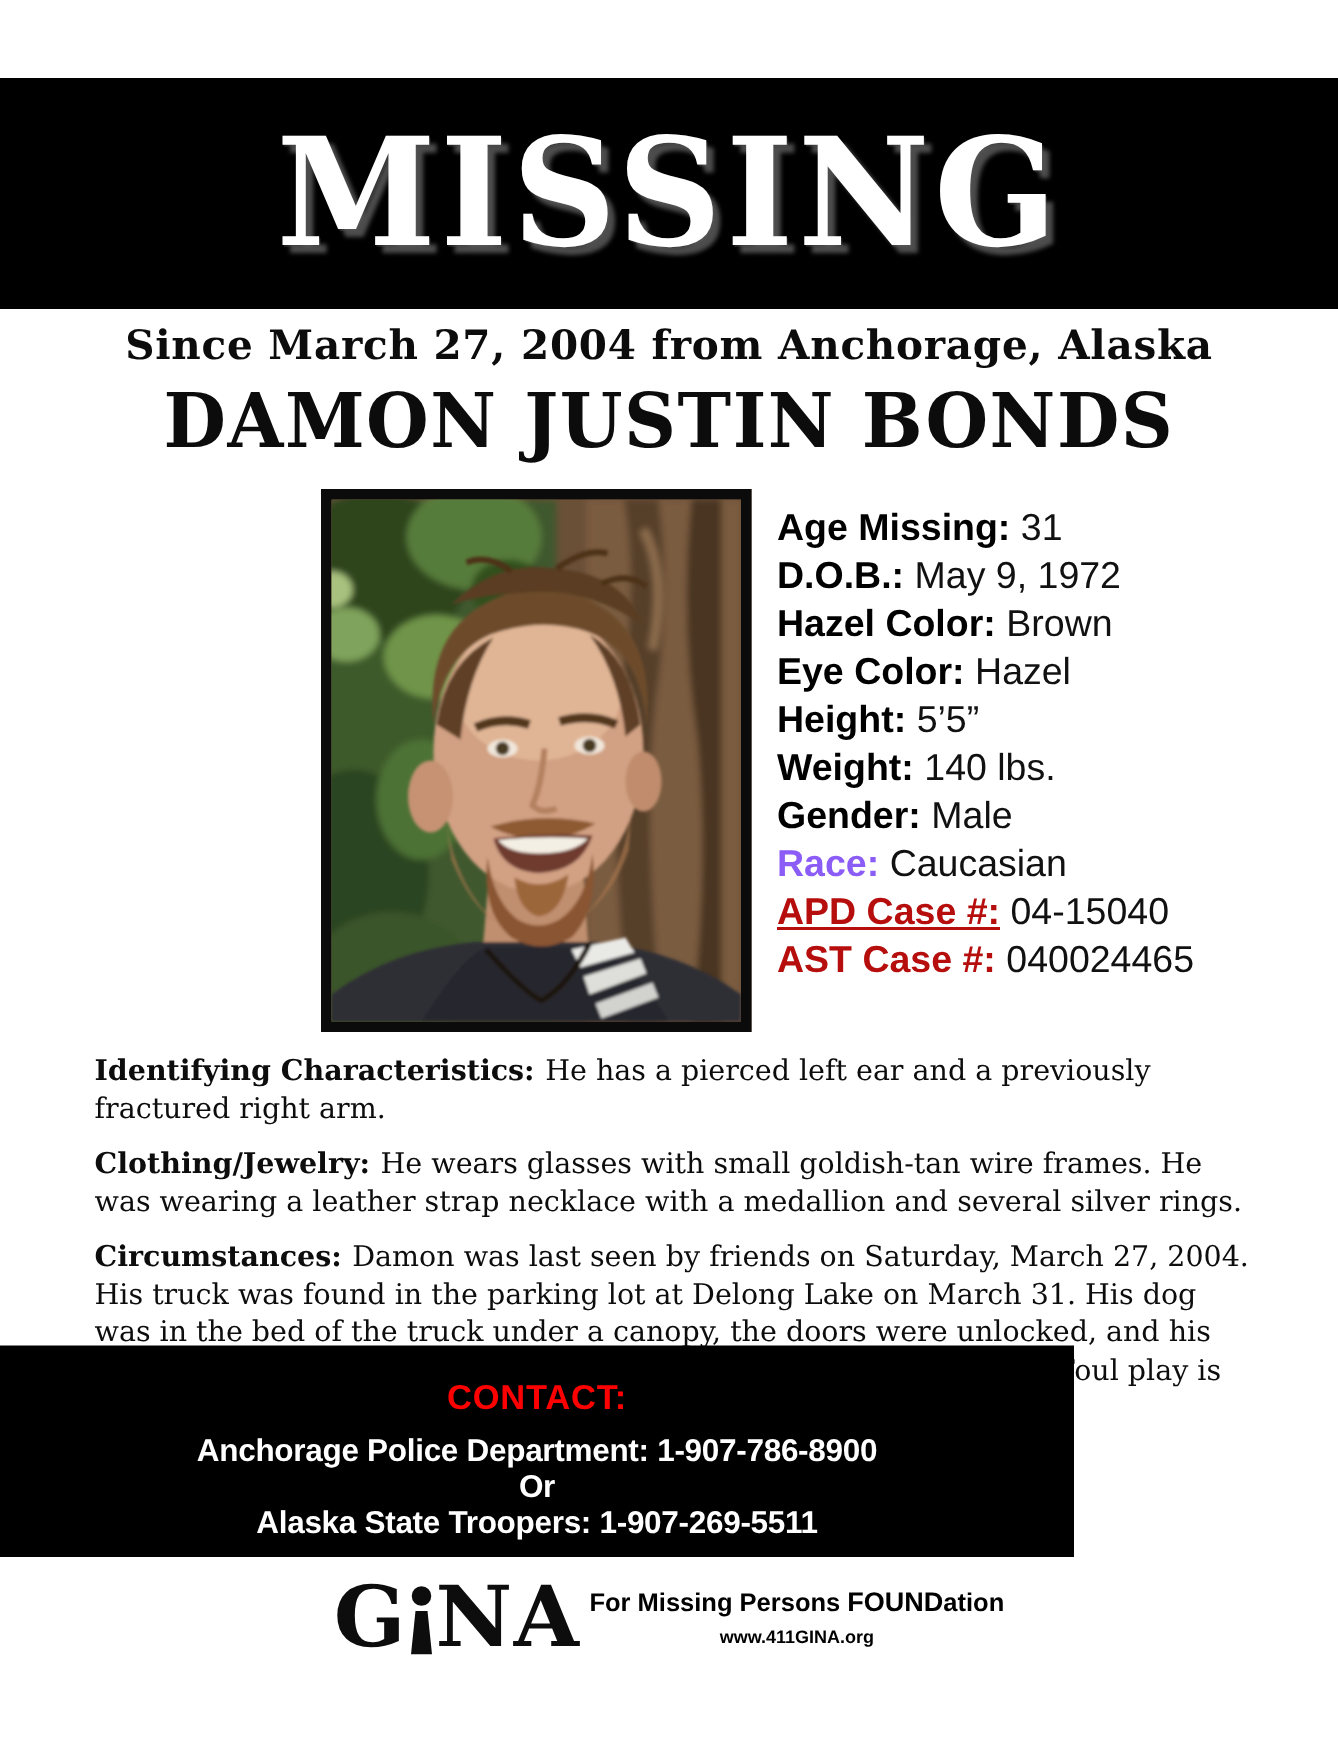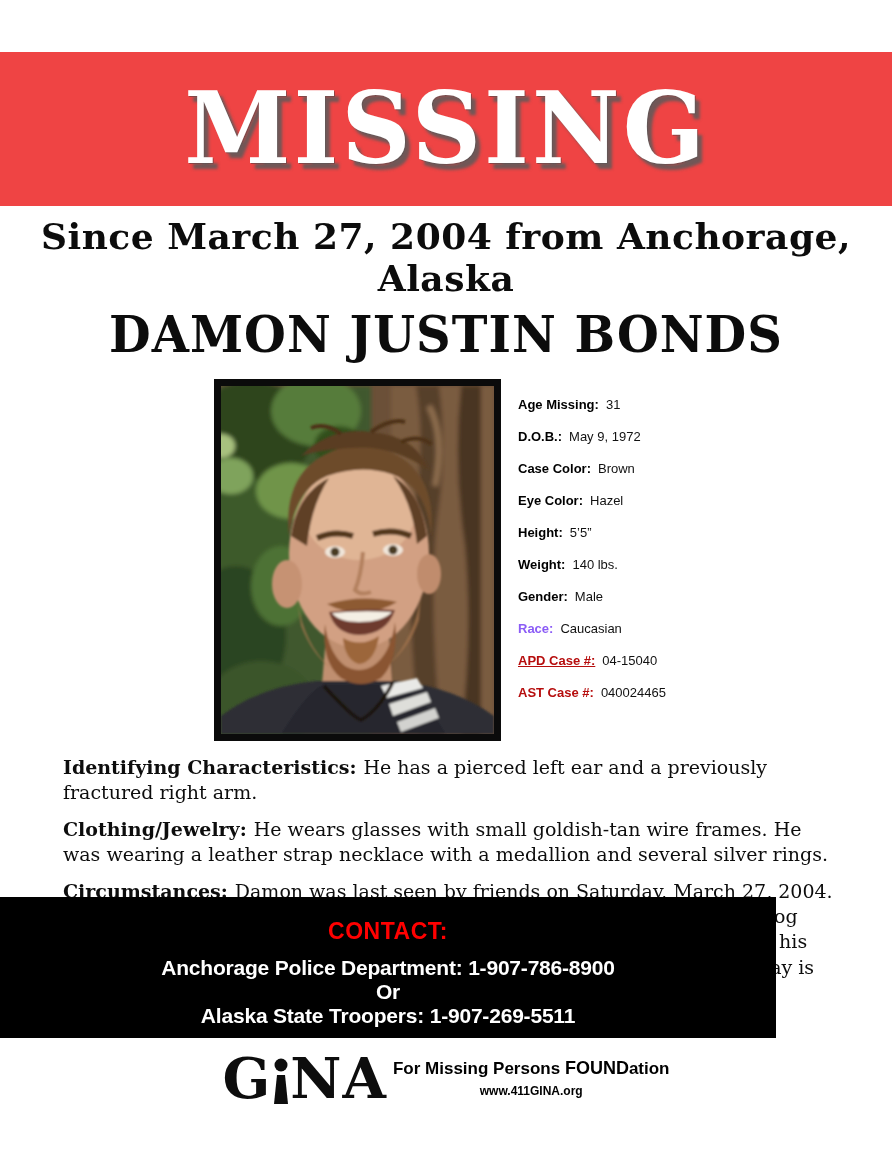--- a/index.html
+++ b/index.html
@@ -26,21 +26,21 @@
     letter-spacing: 3px;
     text-shadow: 5px 5px 3px rgba(90,90,90,0.85), 1px 1px 0 rgba(60,60,60,0.5);
     transform: scaleY(1.04);
   }
 
   
   .since-line {
     margin-top: 9px;
     text-align: center;
     font-weight: bold;
-    font-size: 36px;
+    font-size: 27px;
     color: #0c0c0c;
     letter-spacing: 0.5px;
   }
   .name-line {
     margin-top: 7px;
     text-align: center;
     font-weight: bold;
     font-size: 48px;
     color: #0c0c0c;
     letter-spacing: 1px;
@@ -59,42 +59,42 @@
     border: 7px solid #0b0b0b;
     background: #6a4f38;
     flex: 0 0 auto;
   }
   .photo-frame svg { display: block; width: 273px; height: 348px; }
 
   .details-col {
     margin-left: 17px;
     padding-top: 10px;
     font-family: "Liberation Sans", sans-serif;
-    font-size: 13px;
+    font-size: 25px;
   }
   .detail-row { height: 32px; line-height: 32px; white-space: nowrap; }
   .detail-label { font-weight: bold; color: #000000; }
   .detail-label.red { color: #b60d0d; }
   .detail-value { color: #111111; margin-left: 7px; }
 
   
   .sections {
     margin: 14px 58px 0 63px;
     font-size: 19px;
     line-height: 1.32;
     color: #0d0d0d;
   }
   .section-para { margin-bottom: 12px; }
   .sec-label { font-weight: bold; margin-right: 7px; }
 
   
   .contact-footer {
     position: absolute;
     left: 0; top: 897px;
-    width: 776px; height: 141px;
+    width: 716px; height: 141px;
     text-align: center;
     font-family: "Liberation Sans", sans-serif;
     padding-top: 21px;
   }
   .contact-heading {
     font-weight: bold;
     font-size: 23px;
     letter-spacing: 0.5px;
     margin-bottom: 11px;
   }
@@ -136,21 +136,21 @@
   }
   .logo-tagline { font-size: 17px; line-height: 20px; white-space: nowrap; }
   .logo-tagline .found { font-size: 18px; }
   .logo-url { font-size: 12px; line-height: 24px; }
 </style>
 </head>
 <body>
 
 <div class="top-space"></div>
 
-<div class="red-banner" style="background-color: #ef4444;">
+<div class="red-banner" style="background-color: #000000;">
   <div class="missing-title">MISSING</div>
 </div>
 
 <div class="since-line">Since March 27, 2004 from Anchorage, Alaska</div>
 
 <div class="name-line">DAMON JUSTIN BONDS</div>
 
 <div class="main-row">
 
   <div class="photo-frame">
@@ -229,21 +229,21 @@
         <path d="M200,208 Q194,252 168,278 Q188,262 198,234 Z" fill="#a9784f" opacity="0.7"></path>
 
         <path d="M103,300 Q130,330 140,334 Q158,324 172,296" stroke="#1d130b" stroke-width="3.5" fill="none"></path>
       </g>
     </svg>
   </div>
 
   <div class="details-col">
     <div class="detail-row"><span class="detail-label" style="color: rgb(0, 0, 0);">Age Missing:</span><span class="detail-value">31</span></div>
     <div class="detail-row"><span class="detail-label" style="color: rgb(0, 0, 0);">D.O.B.:</span><span class="detail-value">May 9, 1972</span></div>
-    <div class="detail-row"><span class="detail-label" style="color: rgb(0, 0, 0);">Case Color:</span><span class="detail-value">Brown</span></div>
+    <div class="detail-row"><span class="detail-label" style="color: rgb(0, 0, 0);">Hazel Color:</span><span class="detail-value">Brown</span></div>
     <div class="detail-row"><span class="detail-label" style="color: rgb(0, 0, 0);">Eye Color:</span><span class="detail-value">Hazel</span></div>
     <div class="detail-row"><span class="detail-label" style="color: rgb(0, 0, 0);">Height:</span><span class="detail-value">5’5”</span></div>
     <div class="detail-row"><span class="detail-label" style="color: rgb(0, 0, 0);">Weight:</span><span class="detail-value">140 lbs.</span></div>
     <div class="detail-row"><span class="detail-label" style="color: rgb(0, 0, 0);">Gender:</span><span class="detail-value">Male</span></div>
     <div class="detail-row"><span class="detail-label" style="color: #8b5cf6;">Race:</span><span class="detail-value">Caucasian</span></div>
     <div class="detail-row"><span class="detail-label red" style="color: rgb(182, 13, 13); text-decoration: underline;">APD Case #:</span><span class="detail-value">04-15040</span></div>
     <div class="detail-row"><span class="detail-label red" style="color: rgb(182, 13, 13);">AST Case #:</span><span class="detail-value">040024465</span></div>
   </div>
 </div>
 

